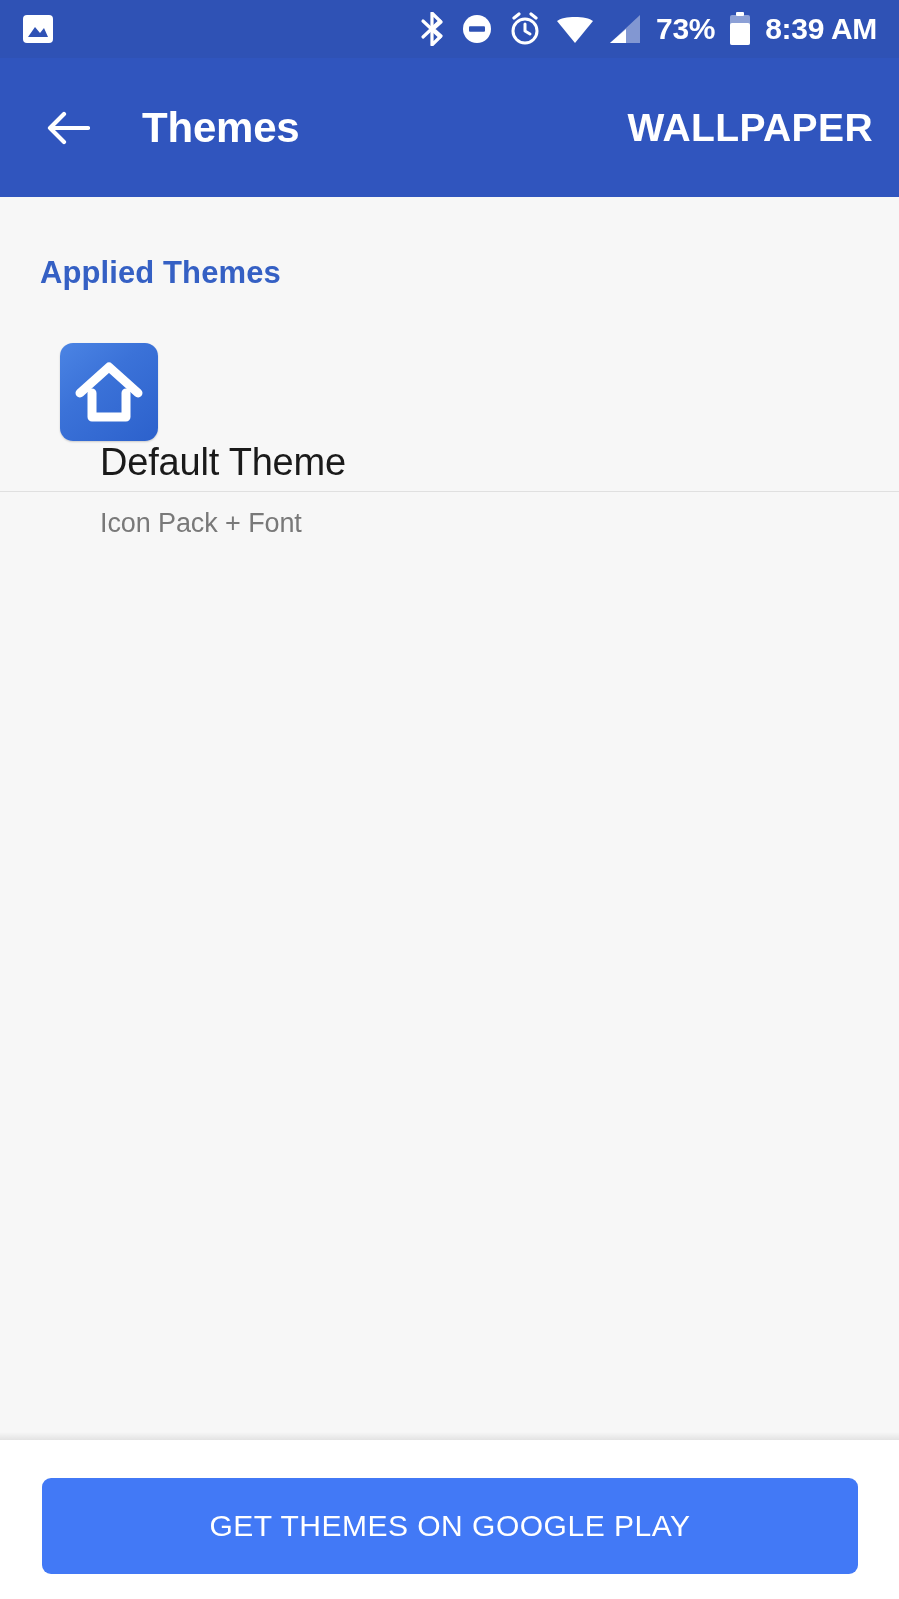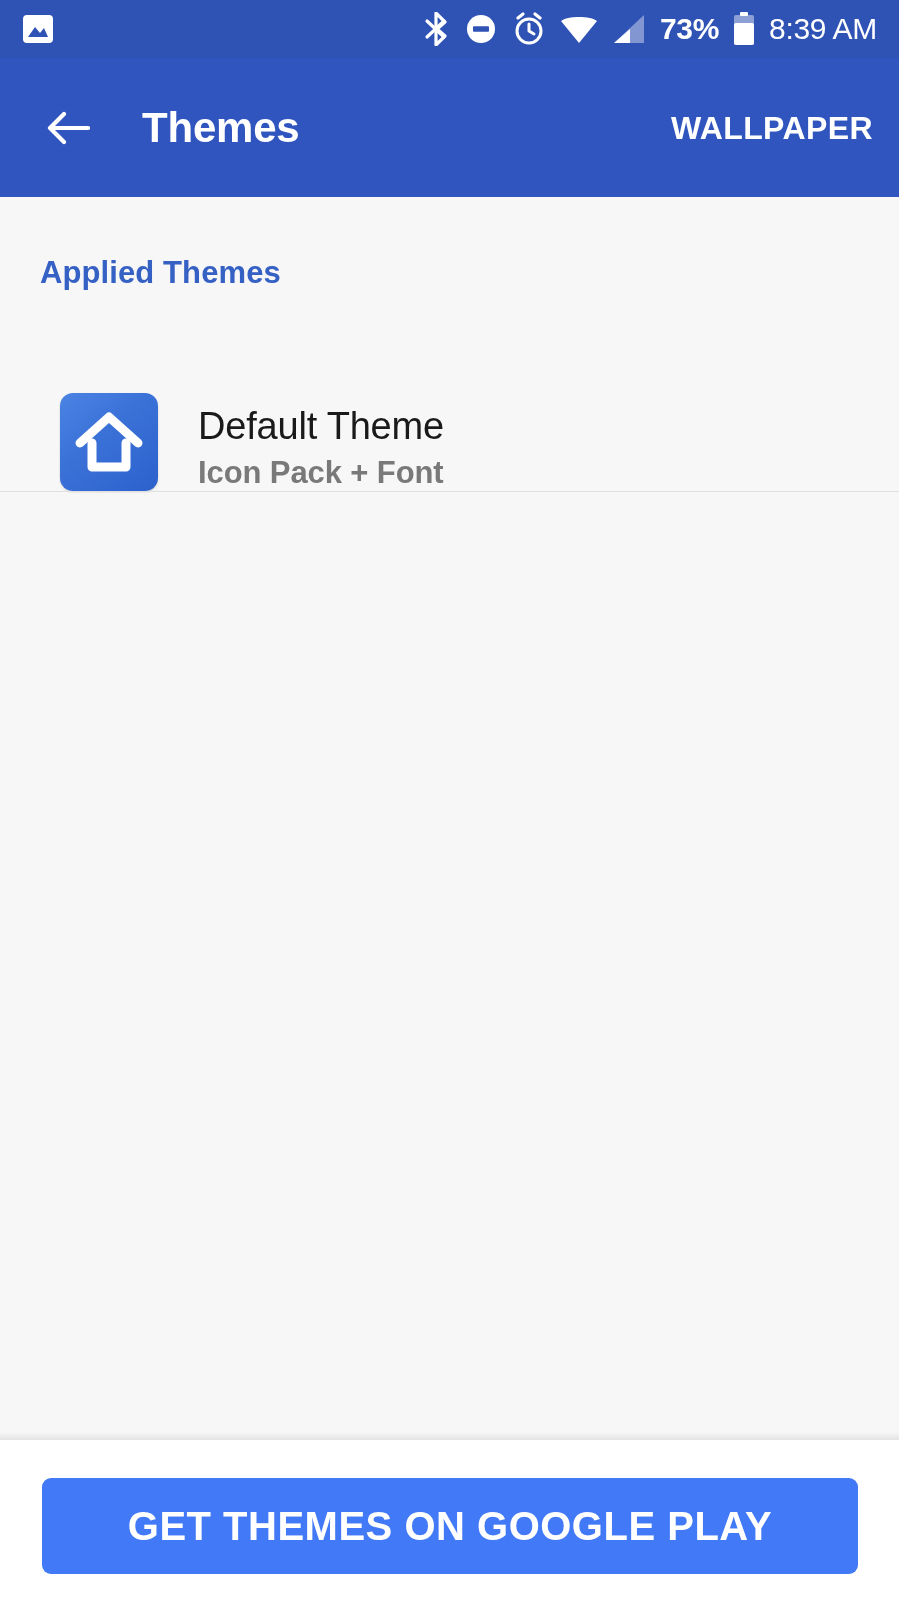--- a/index.html
+++ b/index.html
@@ -28,21 +28,21 @@
   .icon-alarm { width:34px; height:34px; display:block; }
   .icon-wifi { width:38px; height:30px; display:block; }
   .icon-signal { width:34px; height:30px; display:block; }
   .icon-battery { width:22px; height:34px; display:block; }
 
   .battery-pct {
     font-size:30px; font-weight:bold; letter-spacing:-0.3px;
     color:#ffffff; line-height:1;
   }
   .clock {
-    font-size:30px; font-weight:normal; letter-spacing:-0.3px;
+    font-size:30px; font-weight:bold; letter-spacing:-0.3px;
     color:#ffffff; line-height:1;
   }
 
   
   .app-bar {
     position:absolute; top:58px; left:0; width:899px; height:139px;
     background:#3055be;
     display:flex; align-items:center;
     padding:0 20px 0 40px;
   }
@@ -52,21 +52,21 @@
     flex:0 0 auto; cursor:pointer;
   }
   .back-btn svg { width:44px; height:40px; display:block; }
   .app-title {
     margin-left:46px;
     font-size:42px; font-weight:bold; color:#ffffff;
     letter-spacing:-0.2px; line-height:1;
   }
   .app-action {
     margin-left:auto;
-    font-size:32px; font-weight:bold; color:#ffffff;
+    font-size:39px; font-weight:bold; color:#ffffff;
     letter-spacing:0.4px; line-height:1;
     padding:14px 6px; cursor:pointer;
   }
   .app-bar-shadow {
     position:absolute; top:197px; left:0; width:899px; height:14px;
     background:linear-gradient(to bottom, rgba(0,0,0,0.20), rgba(0,0,0,0.0));
     pointer-events:none;
   }
 
   
@@ -75,40 +75,41 @@
     background:#f7f7f7; overflow:hidden;
   }
   .section-header {
     position:absolute; top:60px; left:40px;
     font-size:31px; font-weight:bold; color:#3560c4;
     letter-spacing:0.1px; line-height:1;
   }
 
   .theme-row {
     position:absolute; top:146px; left:0; width:899px; height:148px;
-    display:flex; align-items:flex-end; padding-left:60px;
+    display:flex; align-items:flex-start; padding-left:60px;
     cursor:pointer;
+    flex-direction:column;
   }
   .theme-icon {
     width:98px; height:98px; flex:0 0 auto;
     border-radius:13px;
     background:linear-gradient(140deg,#4b84e4 0%, #3b72d8 40%, #2c61cc 100%);
     display:flex; align-items:center; justify-content:center;
     box-shadow:0 1px 2px rgba(0,0,0,0.18);
   }
   .theme-icon svg { width:74px; height:74px; display:block; }
 
   .theme-text { margin-left:40px; display:flex; flex-direction:column; justify-content:center; }
   .theme-title {
     font-size:38px; color:#1a1a1a; line-height:1.12;
     letter-spacing:-0.2px;
   }
   .theme-sub {
-    font-size:31px; color:#797979; line-height:1.12;
-    margin-top:9px; letter-spacing:-0.1px;font-weight:bold;
+    font-size:27px; color:#797979; line-height:1.12;
+    margin-top:24px; letter-spacing:-0.1px;
   }
 
   .list-divider {
     position:absolute; top:294px; left:0; width:899px; height:1px;
     background:#e0e0e0;
   }
 
   
   .bottom-bar {
     position:absolute; top:1440px; left:0; width:899px; height:159px;
@@ -120,21 +121,21 @@
     background:linear-gradient(to bottom, rgba(0,0,0,0.0), rgba(0,0,0,0.09));
     pointer-events:none;
   }
   .cta-button {
     position:absolute; left:42px; top:38px;
     width:816px; height:96px;
     background:#4279f6;
     border:none; border-radius:9px;
     color:#ffffff;
     font-family:"Liberation Sans", sans-serif;
-    font-size:40px; font-weight:bold;
+    font-size:30px; font-weight:normal;
     letter-spacing:0.5px;
     cursor:pointer;
     display:flex; align-items:center; justify-content:center;
   }
 </style>
 </head>
 <body>
 
 <div class="phone">
 

